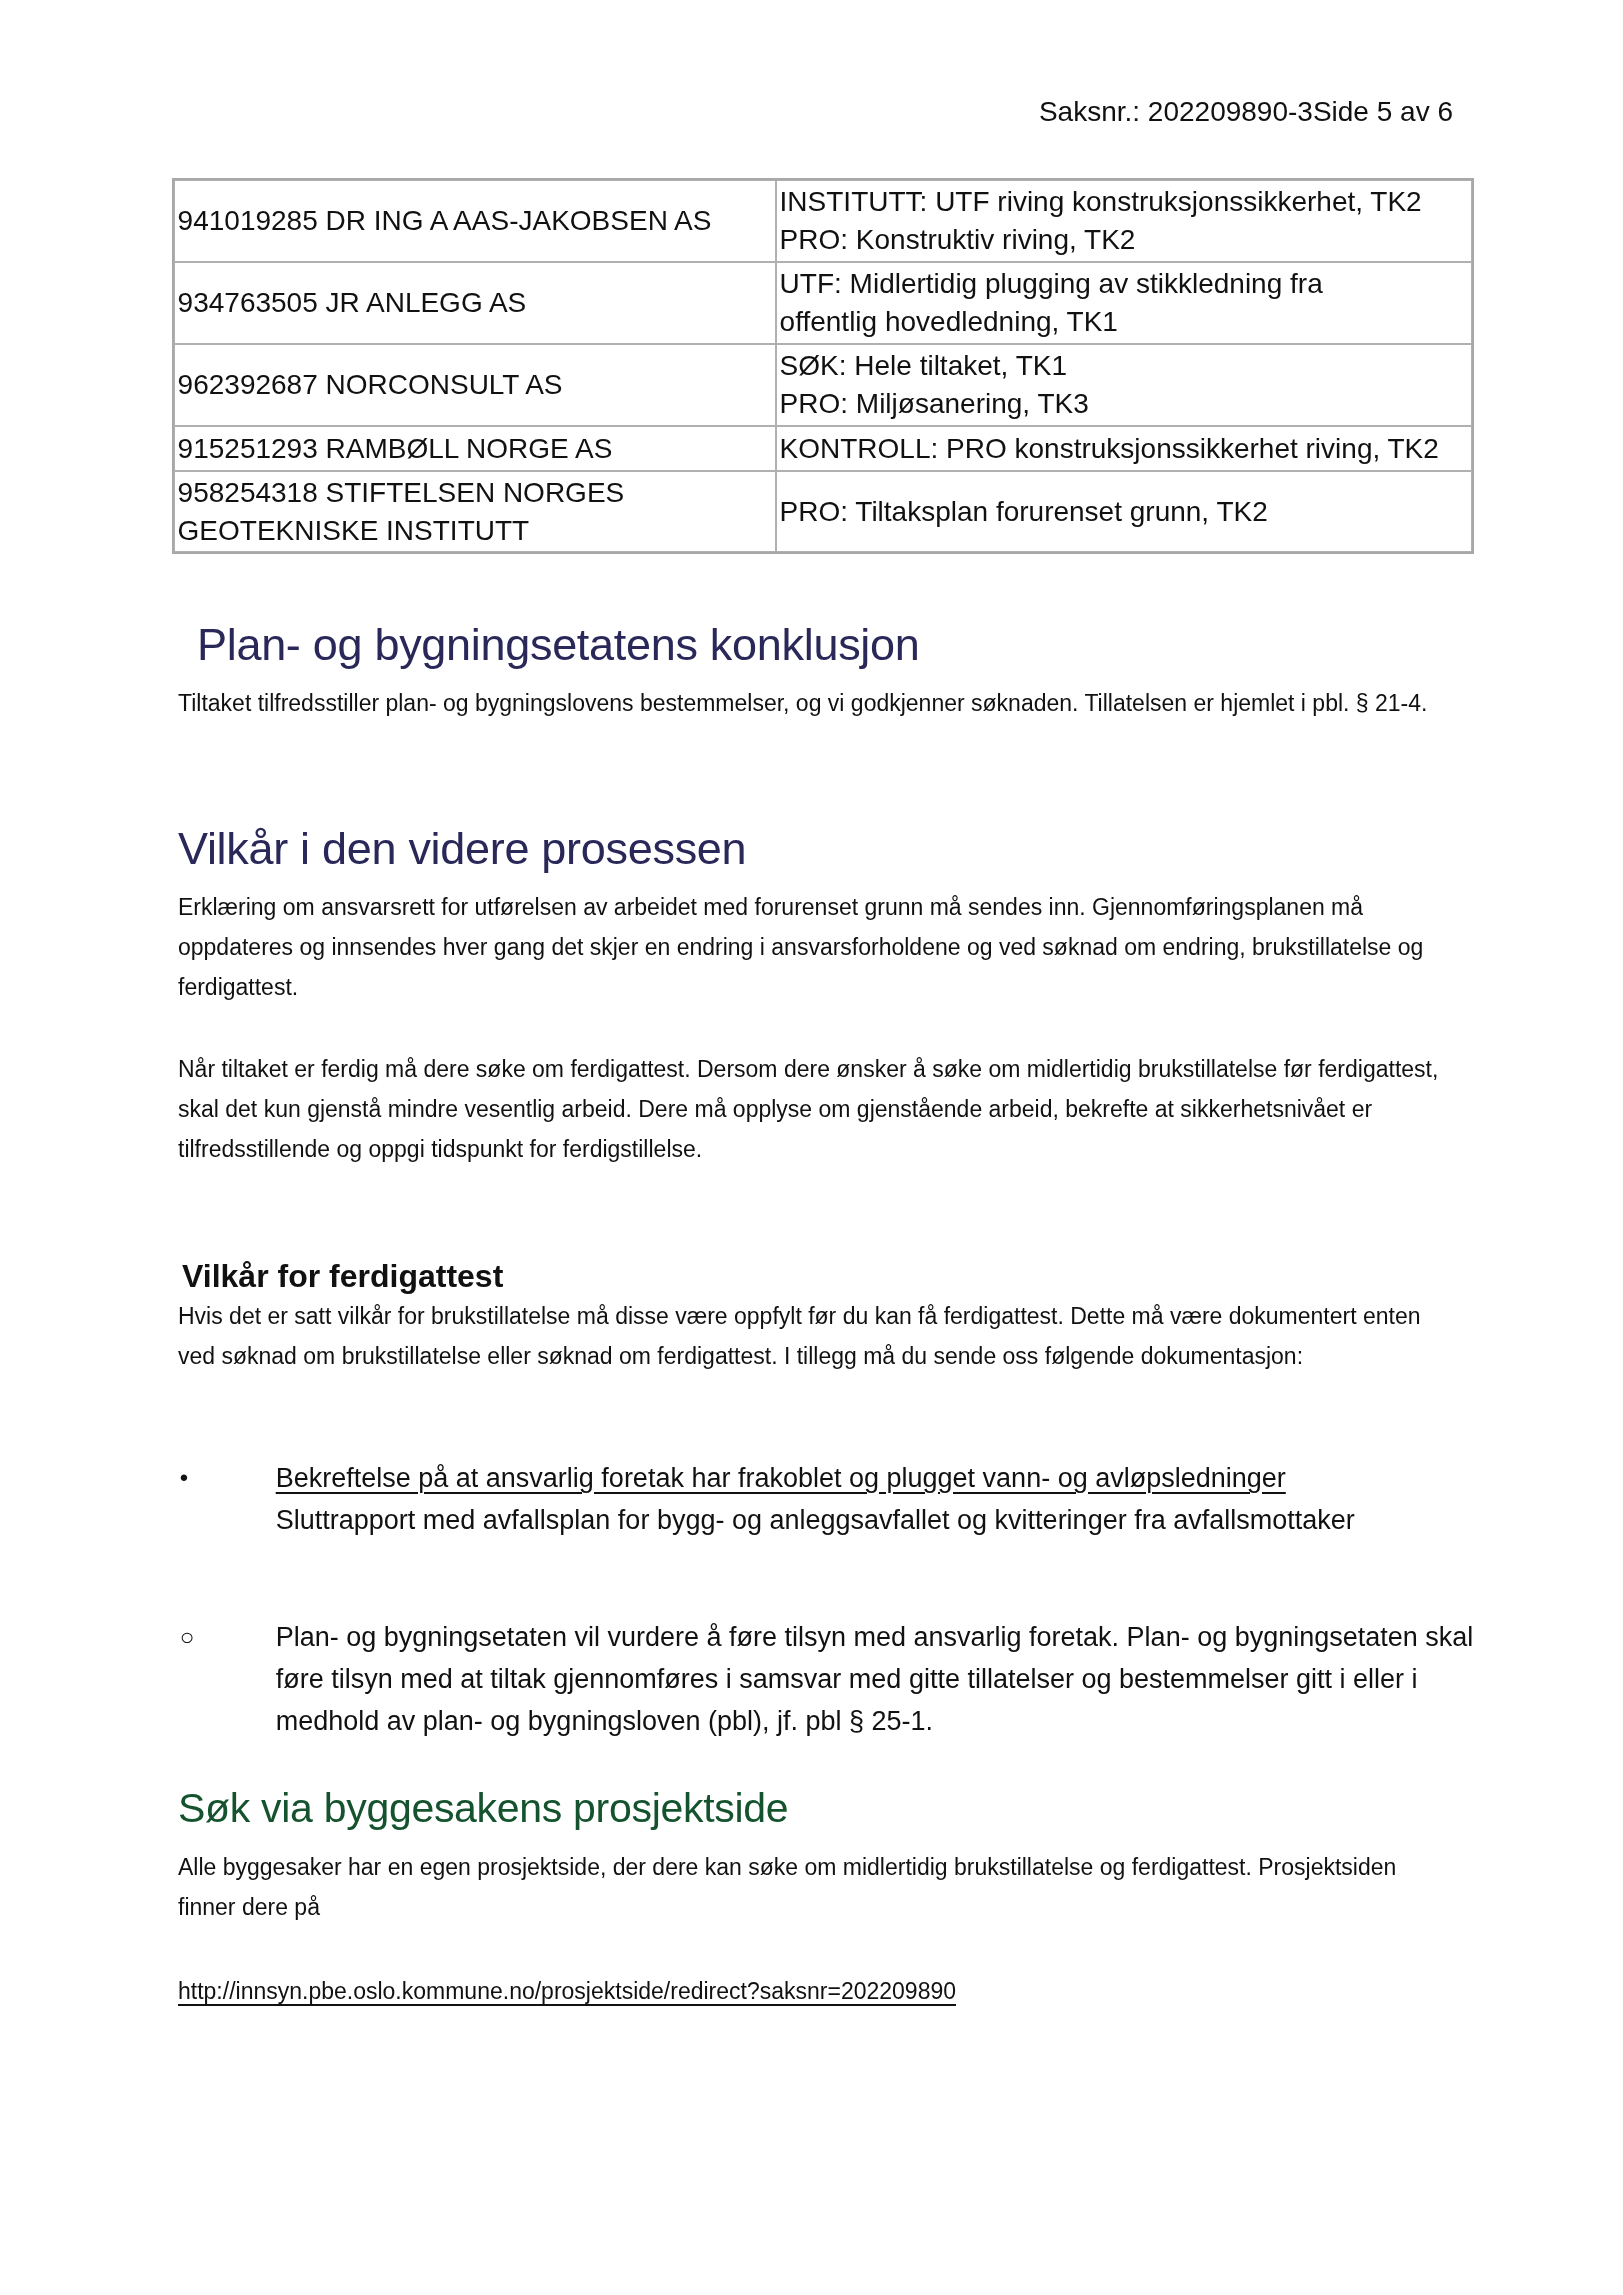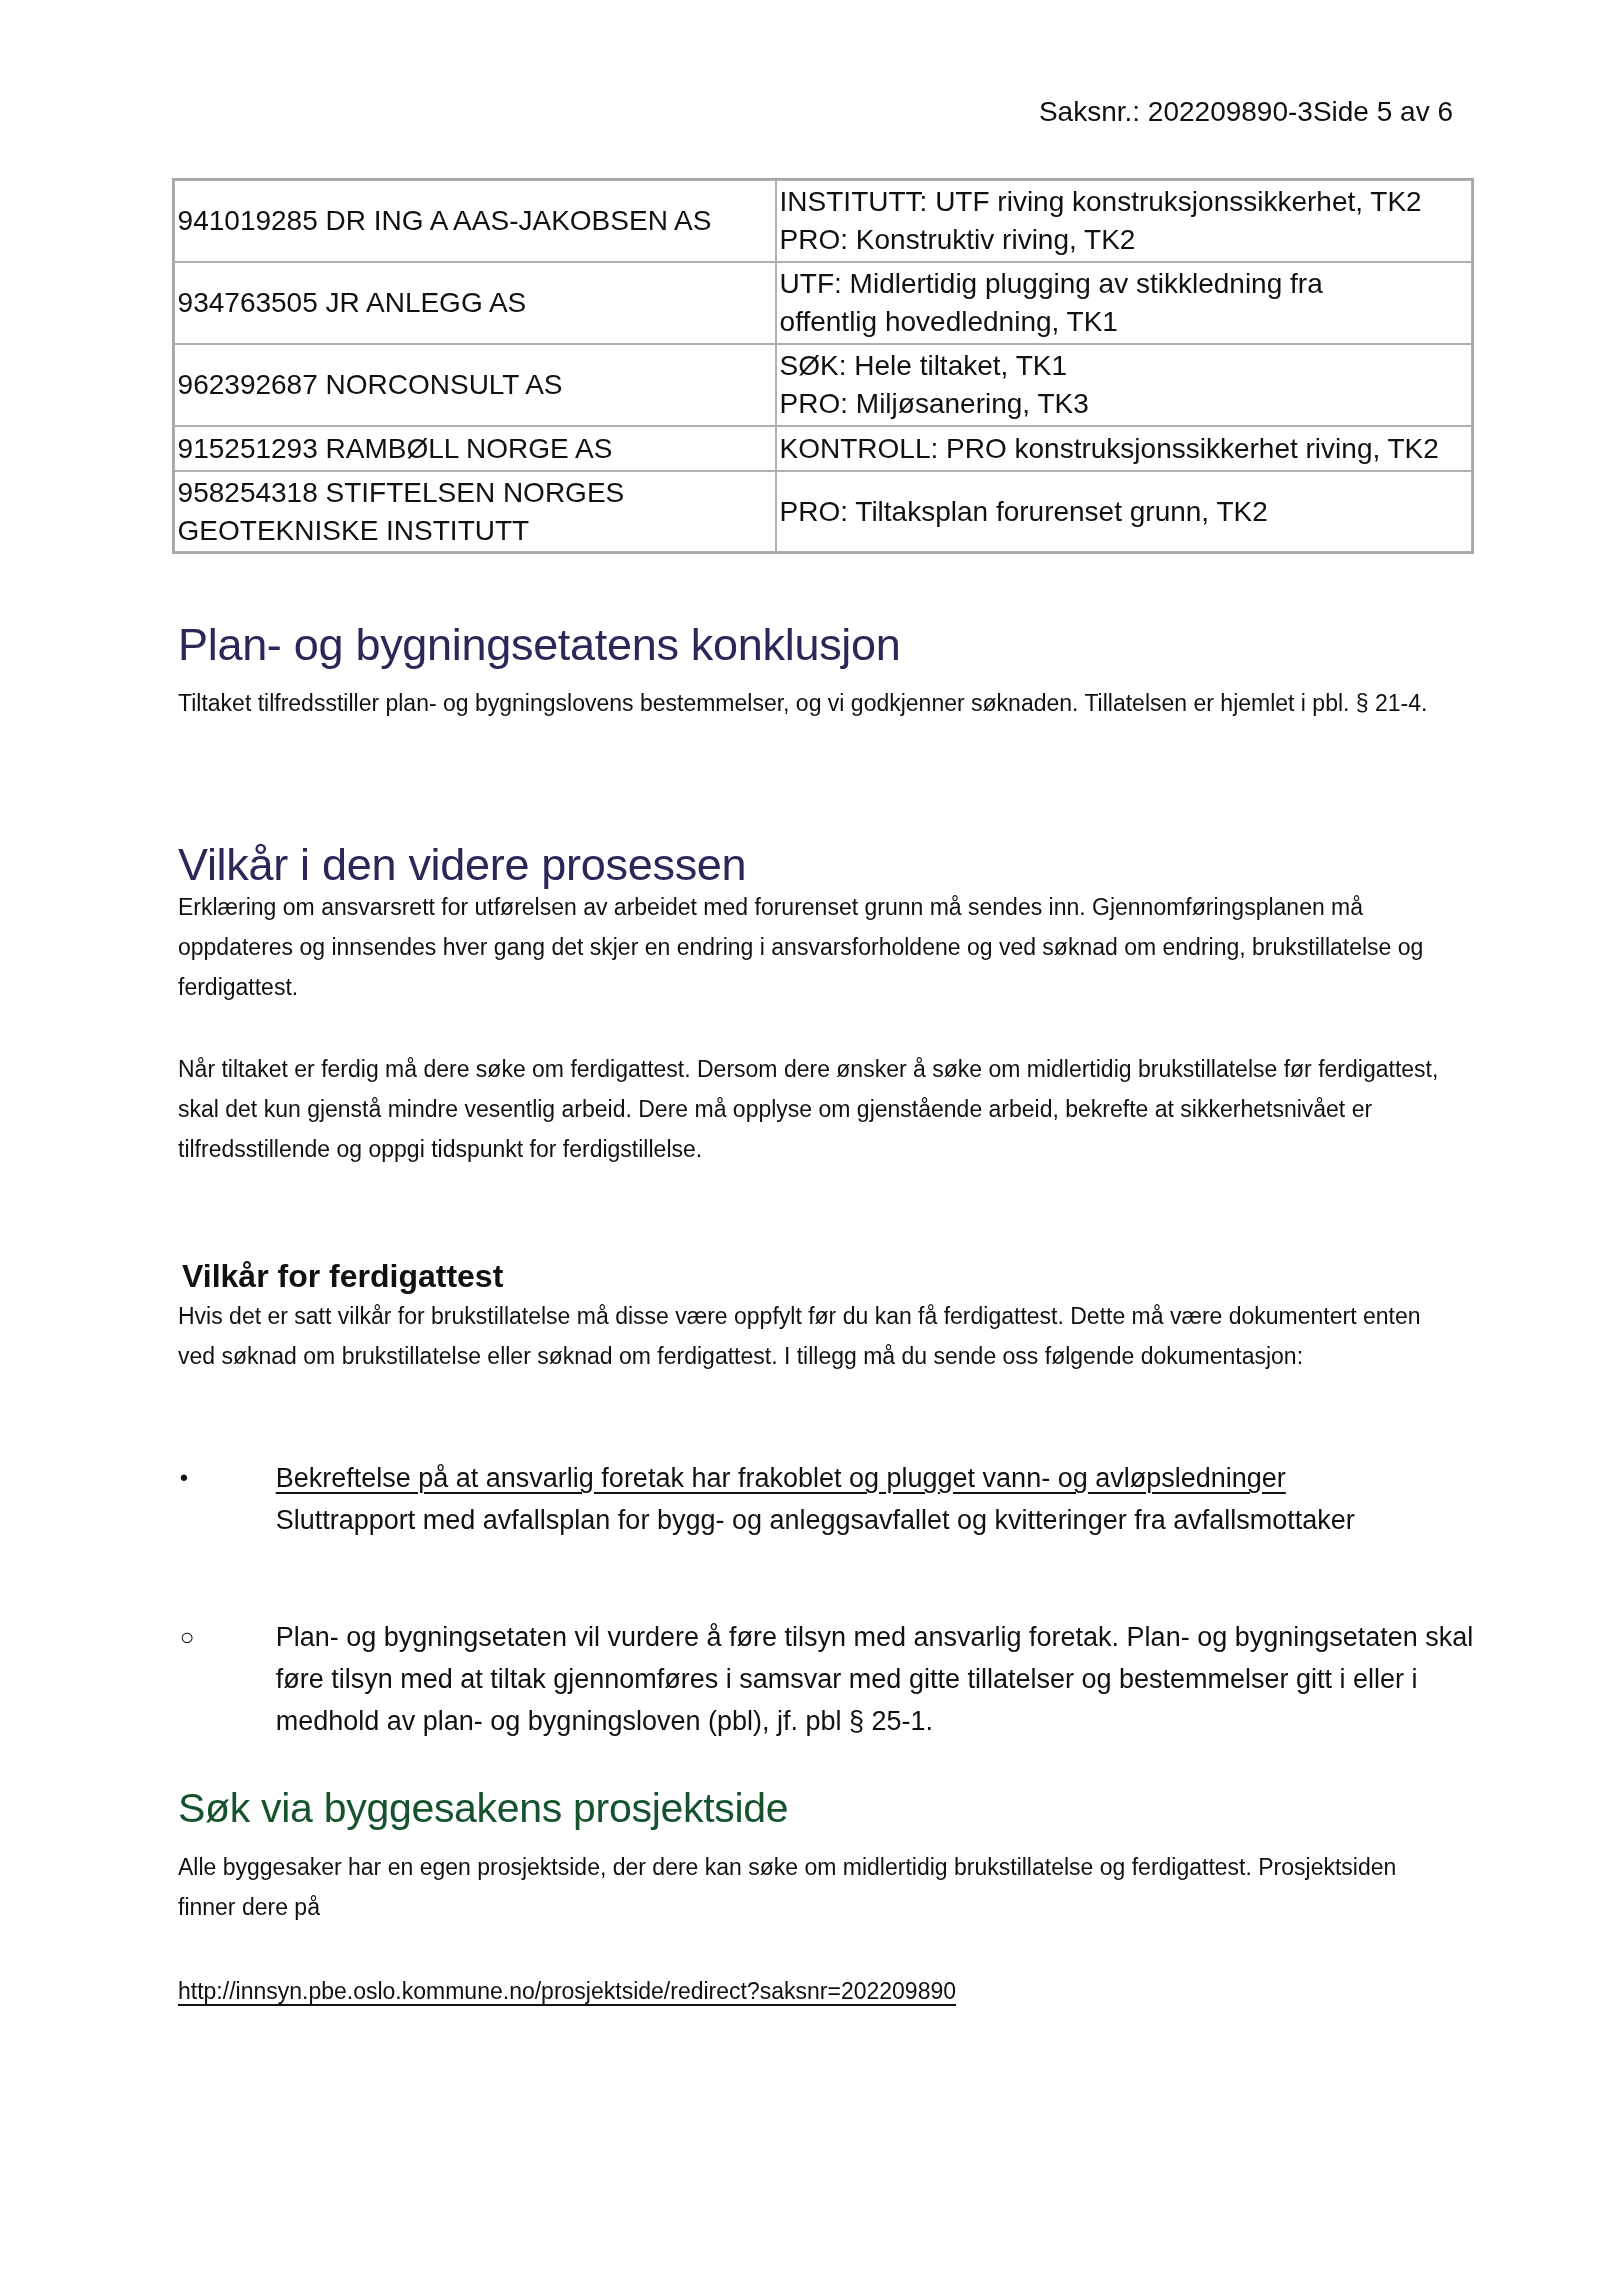--- a/index.html
+++ b/index.html
@@ -152,24 +152,24 @@
       </tr>
       <tr class="row-tall">
         <td class="col-firm">958254318 STIFTELSEN NORGES GEOTEKNISKE INSTITUTT</td>
         <td class="col-role">
           <span class="role-line">PRO: Tiltaksplan forurenset grunn, TK2</span>
         </td>
       </tr>
     </tbody>
   </table>
 
-  <h2 class="section-heading" style="top:619px;">Plan- og bygningsetatens konklusjon</h2>
+  <h2 class="section-heading" style="top:619px;margin-left:19px;">Plan- og bygningsetatens konklusjon</h2>
   <p class="para" style="top:683px;">Tiltaket tilfredsstiller plan- og bygningslovens bestemmelser, og vi godkjenner søknaden. Tillatelsen er hjemlet i pbl. § 21-4.</p>
 
-  <h2 class="section-heading" style="top:823px;margin-top:16px;">Vilkår i den videre prosessen</h2>
+  <h2 class="section-heading" style="top:823px;">Vilkår i den videre prosessen</h2>
   <p class="para" style="top:887px;">Erklæring om ansvarsrett for utførelsen av arbeidet med forurenset grunn må sendes inn. Gjennomføringsplanen må oppdateres og innsendes hver gang det skjer en endring i ansvarsforholdene og ved søknad om endring, brukstillatelse og ferdigattest.</p>
   <p class="para" style="top:1049px;">Når tiltaket er ferdig må dere søke om ferdigattest. Dersom dere ønsker å søke om midlertidig brukstillatelse før ferdigattest, skal det kun gjenstå mindre vesentlig arbeid. Dere må opplyse om gjenstående arbeid, bekrefte at sikkerhetsnivået er tilfredsstillende og oppgi tidspunkt for ferdigstillelse.</p>
 
   <h3 class="sub-heading" style="top:1254px;">Vilkår for ferdigattest</h3>
   <p class="para" style="top:1296px;">Hvis det er satt vilkår for brukstillatelse må disse være oppfylt før du kan få ferdigattest. Dette må være dokumentert enten ved søknad om brukstillatelse eller søknad om ferdigattest. I tillegg må du sende oss følgende dokumentasjon:</p>
 
   <div class="bullet-item" style="top:1457px;">
     <span class="bullet-marker">•</span>
     <div class="bullet-body">
       <a class="link">Bekreftelse på at ansvarlig foretak har frakoblet og plugget vann- og avløpsledninger</a><br>

